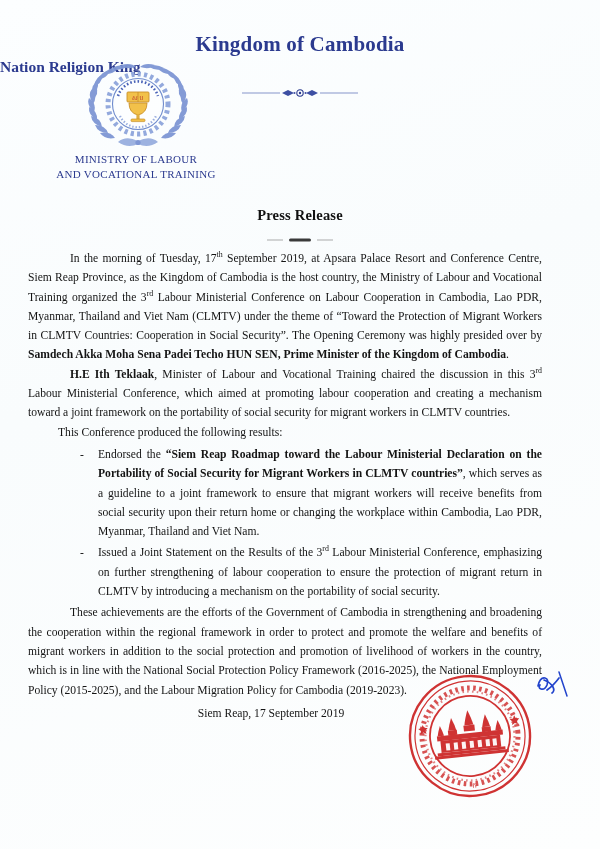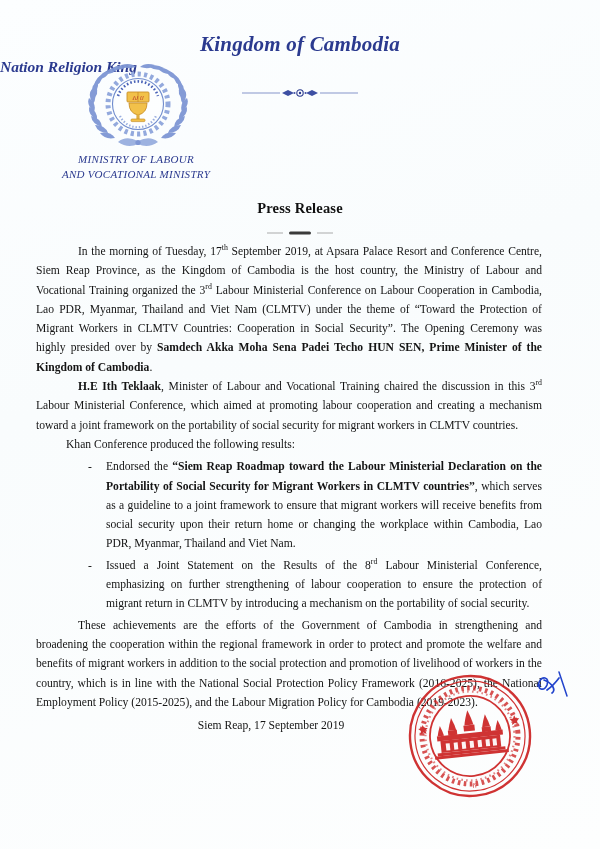--- a/index.html
+++ b/index.html
@@ -21,21 +21,20 @@
     position: relative;
     width: 600px;
     height: 849px;
     background: linear-gradient(160deg,#fcfeff 0%,#f9fcfd 40%,#fdfefe 100%);
   }
 
   
   .header {
     position: relative;
     height: 195px;
-    font-style: italic;
   }
   .kingdom-title {
     position: absolute;
     left: 0; right: 0;
     top: 32px;
     text-align: center;
     font-size: 21px;
     font-weight: bold;
     color: #2b3a8f;
     letter-spacing: 0.2px;
@@ -78,32 +77,32 @@
     line-height: 15px;
     letter-spacing: 0.3px;
   }
 
   
   .press-title {
     text-align: center;
     font-size: 14.5px;
     font-weight: bold;
     color: #111;
-    margin-top: 5px;
+    margin-top: 12px;
     letter-spacing: 0.2px;
   }
   .title-divider {
     margin: 6px auto 0;
     width: 70px;
     height: 8px;
   }
 
   
   .body-wrap {
-    padding: 0 58px 0 36px;
+    padding: 0 58px 0 28px;
   }
   p.para {
     margin: 0;
     text-align: justify;
     text-justify: inter-word;
     font-size: 11.6px;
     line-height: 19.3px;
     text-indent: 42px;
     color: #141414;
   }
@@ -269,44 +268,44 @@
           <g transform="translate(56,88)" fill="#8fa6da">
             <path d="M -20,0 q 8,-7 20,-1 q 12,-6 20,1 q -10,7 -20,2 q -10,5 -20,-2 z" fill="#9db2e0"></path>
             <circle cx="0" cy="0.5" r="2.6" fill="#7e96d4"></circle>
           </g>
         </g>
       </svg>
     </div>
 
     <div class="ministry-name">
       <div>MINISTRY OF LABOUR</div>
-      <div>AND VOCATIONAL MINISTRY</div>
+      <div>AND VOCATIONAL TRAINING</div>
     </div>
   </div>
 
   <div class="press-title">Press Release</div>
   <div class="title-divider">
     <svg width="70" height="8" viewBox="0 0 70 8" xmlns="http://www.w3.org/2000/svg">
       <line x1="2" y1="4" x2="18" y2="4" stroke="#888" stroke-width="0.7"></line>
       <rect x="24" y="2.4" width="22" height="3.2" rx="1.5" fill="#3a3a3a"></rect>
       <line x1="52" y1="4" x2="68" y2="4" stroke="#888" stroke-width="0.7"></line>
     </svg>
   </div>
 
   <div class="body-wrap">
 
     <p class="para first"><span>In the morning of Tuesday, 17</span><sup>th</sup><span> September 2019, at Apsara Palace Resort and Conference Centre, Siem Reap Province, as the Kingdom of Cambodia is the host country, the Ministry of Labour and Vocational Training organized the 3</span><sup>rd</sup><span> Labour Ministerial Conference on Labour Cooperation in Cambodia, Lao PDR, Myanmar, Thailand and Viet Nam (CLMTV)  under the theme of “Toward the Protection of Migrant Workers in CLMTV Countries: Cooperation in Social Security”. The Opening Ceremony was highly presided over by </span><b>Samdech Akka Moha Sena Padei Techo HUN SEN, Prime Minister of the Kingdom of Cambodia</b><span>.</span></p>
 
     <p class="para"><b>H.E Ith Teklaak</b><span>, Minister of Labour and Vocational Training chaired the discussion in this 3</span><sup>rd</sup><span> Labour Ministerial Conference, which aimed at promoting labour cooperation and creating a mechanism toward a joint framework on the portability of social security for migrant workers in CLMTV countries.</span></p>
 
-    <p class="para tight-indent">Khan Conference produced the following results:</p>
+    <p class="para tight-indent">This Conference produced the following results:</p>
 
     <ul class="results">
       <li><span class="dash">-</span><span>Endorsed the </span><b>“Siem Reap Roadmap toward the Labour Ministerial Declaration on the Portability of Social Security for Migrant Workers in CLMTV countries”</b><span>, which serves as a guideline to a joint framework to ensure that migrant workers will receive benefits from social security upon their return home or changing the workplace within Cambodia, Lao PDR,  Myanmar, Thailand and Viet Nam.</span></li>
-      <li><span class="dash">-</span><span>Issued a Joint Statement on the Results of the 8</span><sup>rd</sup><span> Labour Ministerial Conference, emphasizing on further strengthening of labour cooperation to ensure the protection of migrant return in CLMTV by introducing a mechanism on the portability of social security.</span></li>
+      <li><span class="dash">-</span><span>Issued a Joint Statement on the Results of the 3</span><sup>rd</sup><span> Labour Ministerial Conference, emphasizing on further strengthening of labour cooperation to ensure the protection of migrant return in CLMTV by introducing a mechanism on the portability of social security.</span></li>
     </ul>
 
     <p class="para">These achievements are the efforts of the Government of Cambodia in strengthening and broadening the cooperation within the regional framework in order to protect and promote the welfare and benefits of migrant workers in addition to the social protection and promotion of livelihood of workers in the country, which is in line with the National Social Protection Policy Framework (2016-2025), the National Employment Policy (2015-2025), and the Labour Migration Policy for Cambodia (2019-2023).</p>
   </div>
 
   <div class="signoff">Siem Reap, 17 September 2019</div>
 
   <div class="seal-area">
     <svg width="175" height="135" viewBox="0 0 175 135" xmlns="http://www.w3.org/2000/svg">
       <g transform="translate(72,64) rotate(-6)" stroke="#cc2222" fill="none" opacity="0.92">

